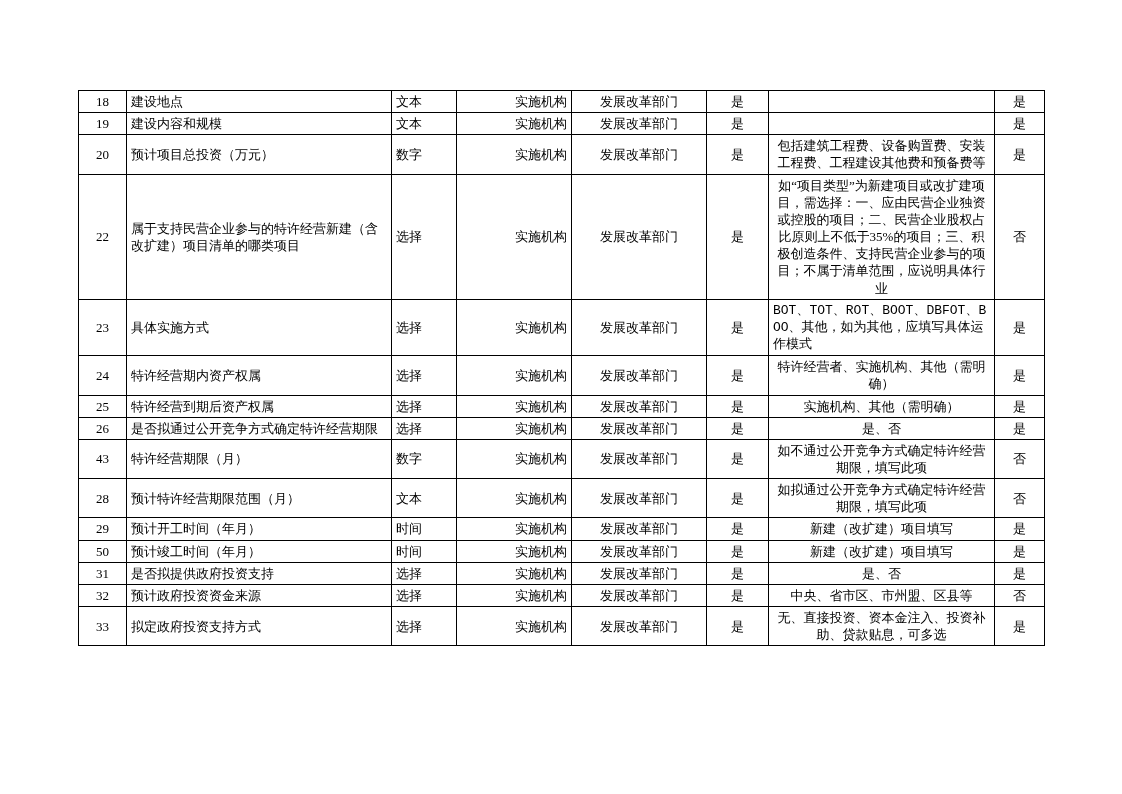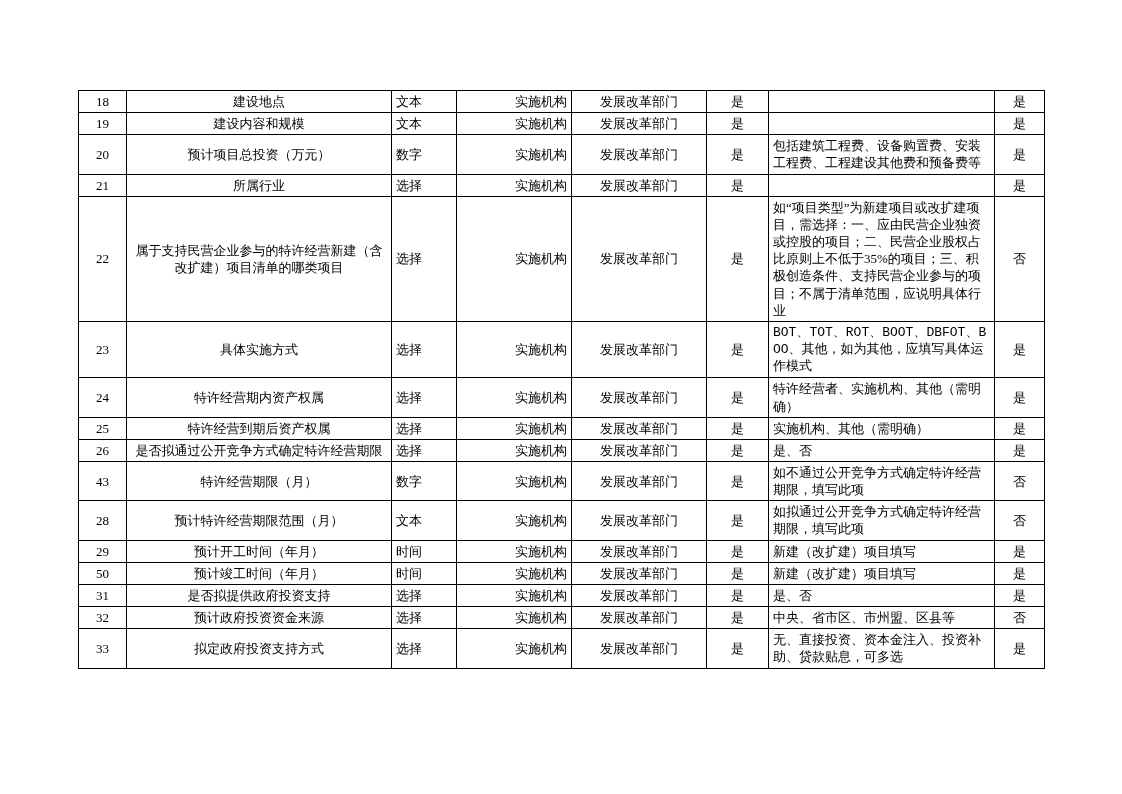--- a/index.html
+++ b/index.html
@@ -42,27 +42,27 @@
   col.c-idx    { width: 48px; }
   col.c-name   { width: 265px; }
   col.c-type   { width: 65px; }
   col.c-org    { width: 115px; }
   col.c-dept   { width: 135px; }
   col.c-req    { width: 62px; }
   col.c-note   { width: 226px; }
   col.c-last   { width: 50px; }
 
   td.idx    { text-align: center; font-family: Liberation Serif, serif; }
-  td.name   { text-align: center; padding-left: 8px; }
+  td.name   { text-align: left; padding-left: 8px; }
   td.type   { text-align: left; }
   td.org    { text-align: right; }
   td.dept   { text-align: center; }
   td.req    { text-align: center; }
   td.note   { text-align: left; padding-left: 5px; font-family: "Liberation Mono", "DejaVu Sans Mono", monospace; font-size: 12.2px; margin-left: 24px; }
-  td.note-cn{ text-align: left; padding-left: 5px; font-size: 13px; }
+  td.note-cn{ text-align: center; padding-left: 5px; font-size: 13px; }
   td.last   { text-align: center; }
 </style>
 </head>
 <body>
 
 <div class="page">
   <div class="table-wrap">
     <table class="form-table">
       <colgroup>
         <col class="c-idx">
@@ -99,30 +99,20 @@
             <td class="idx">20</td>
             <td class="name">预计项目总投资（万元）</td>
             <td class="type">数字</td>
             <td class="org">实施机构</td>
             <td class="dept">发展改革部门</td>
             <td class="req">是</td>
             <td class="note-cn">包括建筑工程费、设备购置费、安装工程费、工程建设其他费和预备费等</td>
             <td class="last">是</td>
           </tr>
           <tr>
-            <td class="idx">21</td>
-            <td class="name">所属行业</td>
-            <td class="type">选择</td>
-            <td class="org">实施机构</td>
-            <td class="dept">发展改革部门</td>
-            <td class="req">是</td>
-            <td class="note-cn"></td>
-            <td class="last">是</td>
-          </tr>
-          <tr>
             <td class="idx">22</td>
             <td class="name">属于支持民营企业参与的特许经营新建（含改扩建）项目清单的哪类项目</td>
             <td class="type">选择</td>
             <td class="org">实施机构</td>
             <td class="dept">发展改革部门</td>
             <td class="req">是</td>
             <td class="note-cn">如“项目类型”为新建项目或改扩建项目，需选择：一、应由民营企业独资或控股的项目；二、民营企业股权占比原则上不低于35%的项目；三、积极创造条件、支持民营企业参与的项目；不属于清单范围，应说明具体行业</td>
             <td class="last">否</td>
           </tr>
           <tr>

